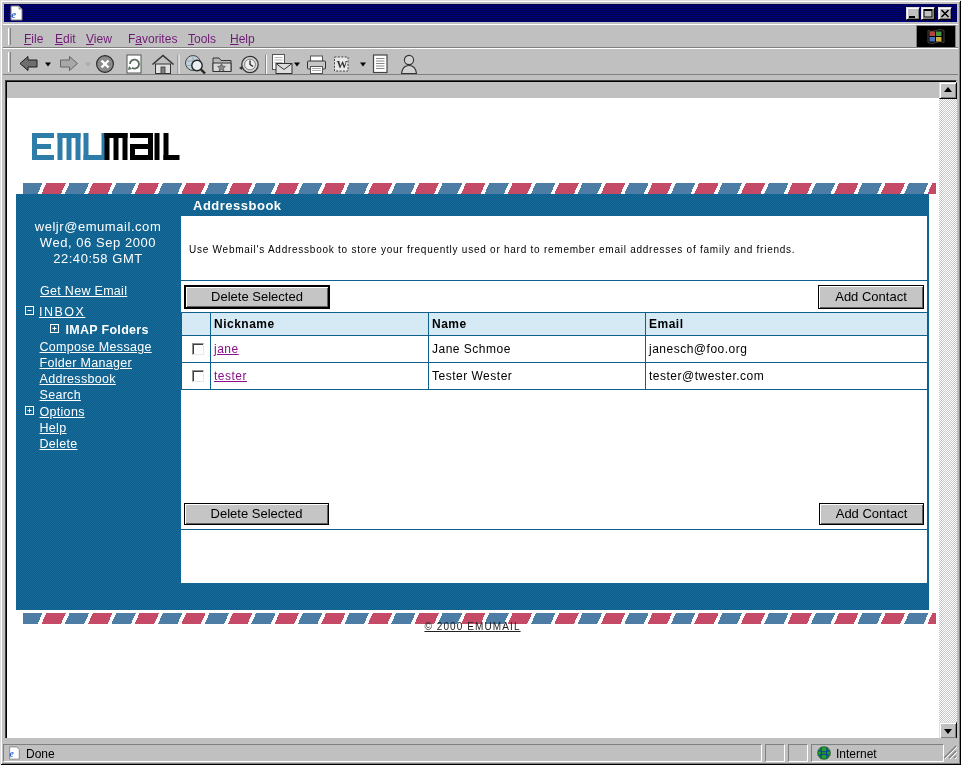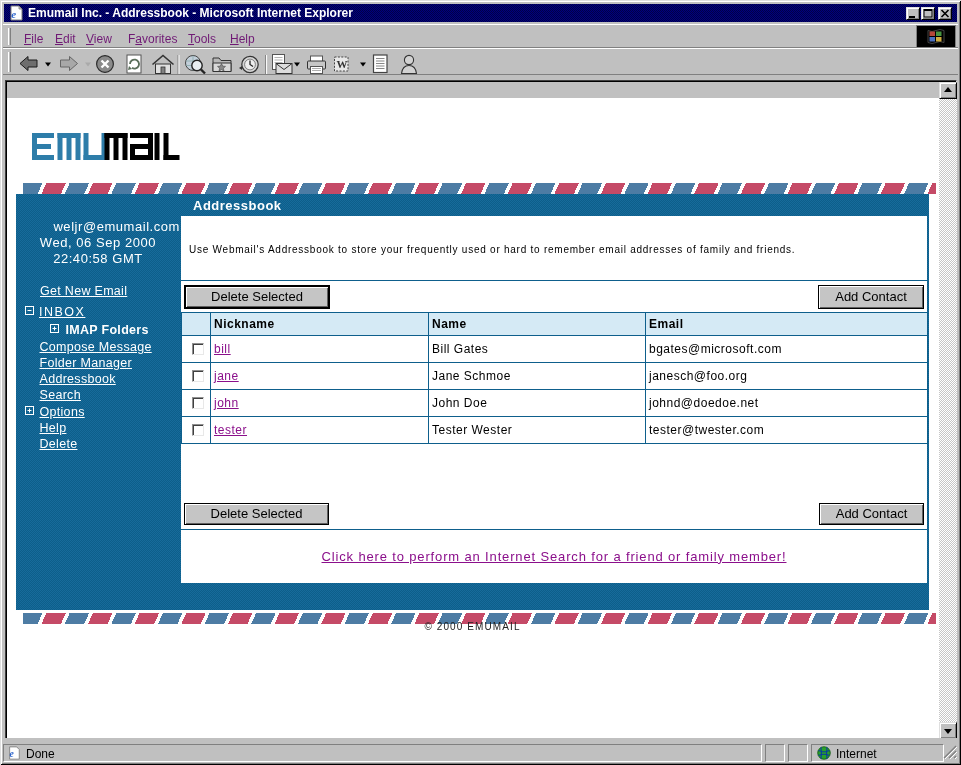--- a/index.html
+++ b/index.html
@@ -32,21 +32,20 @@
 </style></head>
 <body>
 <div class="win"></div>
 
 <div class="titlebar">
   <svg class="abs" style="left:4px;top:1px" width="16" height="16" viewBox="0 0 16 16">
       <path d="M3 1h8l3 3v11H3z" fill="#fff" stroke="#808080" stroke-width="1"></path>
       <path d="M11 1l3 3h-3z" fill="#c0c0c0" stroke="#808080" stroke-width="0.8"></path>
       <text x="3.2" y="12.5" font-size="11" font-weight="bold" font-style="italic" fill="#2f66cc" font-family="Liberation Serif">e</text>
     </svg>
-  <span style="position:absolute;left:24px;top:0">Emumail Inc. - Addressbook - Microsoft Internet Explorer</span>
   <div class="tbtn" style="left:902px">
       <svg width="12" height="11">
         <rect x="2" y="8" width="6" height="2" fill="#000"></rect>
       </svg>
     </div>
   <div class="tbtn" style="left:917px">
       <svg width="12" height="11">
         <rect x="2" y="1.5" width="8" height="7.5" fill="none" stroke="#000"></rect>
         <rect x="2" y="1" width="8" height="2" fill="#000"></rect>
       </svg>
@@ -160,21 +159,21 @@
     </g>
   </svg>
 
   <div class="stripe" style="top:85px;background:repeating-linear-gradient(114deg,#4d7ca4 0 17.8px,#fff 17.8px 21.3px,#c54a67 21.3px 39.1px,#fff 39.1px 42.6px)"></div>
 
   <div class="abs teal" style="left:9px;top:96px;width:913px;height:416px"></div>
   <div class="abs" style="left:186px;top:100px;font-size:13px;font-weight:bold;color:#fff;letter-spacing:0.5px">Addressbook</div>
 
   <div class="abs" style="left:174px;top:118px;width:746px;height:367px;background:#fff"></div>
 
-  <div class="abs" style="left:9px;top:120.5px;width:164px;text-align:right;color:#fff;font-size:13px;letter-spacing:0.55px">weljr@emumail.com</div>
+  <div class="abs" style="left:9px;top:120.5px;width:164px;text-align:center;color:#fff;font-size:13px;letter-spacing:0.55px">weljr@emumail.com</div>
   <div class="abs" style="left:9px;top:136.5px;width:164px;text-align:center;color:#fff;font-size:13px;letter-spacing:0.55px">Wed, 06 Sep 2000</div>
   <div class="abs" style="left:9px;top:152.5px;width:164px;text-align:center;color:#fff;font-size:13px;letter-spacing:0.55px">22:40:58 GMT</div>
   <a class="side abs" style="left:33px;top:186px">Get New Email</a>
   <div class="tree" style="left:17.5px;top:208px">
       <svg width="9" height="9">
         <rect x="0.5" y="0.5" width="8" height="8" fill="none" stroke="#fff"></rect>
         <path d="M2.5 4.5h4" stroke="#fff"></path>
       </svg>
     </div>
   <a class="side abs" style="left:32px;top:206.5px;letter-spacing:1.5px">INBOX</a>
@@ -215,57 +214,40 @@
         <tr>
           <th></th>
           <th>Nickname</th>
           <th>Name</th>
           <th>Email</th>
         </tr>
     <tr>
           <td>
             <span class="cb"></span>
           </td>
-          <td><a class="plink">bill</a></td>
-          <td>Bill Gates</td>
-          <td>bgates@microsoft.com</td>
-        </tr>
-    <tr>
-          <td>
-            <span class="cb"></span>
-          </td>
           <td><a class="plink">jane</a></td>
           <td>Jane Schmoe</td>
           <td>janesch@foo.org</td>
-        </tr>
-    <tr>
-          <td>
-            <span class="cb"></span>
-          </td>
-          <td><a class="plink">john</a></td>
-          <td>John Doe</td>
-          <td>johnd@doedoe.net</td>
         </tr>
     <tr>
           <td>
             <span class="cb"></span>
           </td>
           <td><a class="plink">tester</a></td>
           <td>Tester Wester</td>
           <td>tester@twester.com</td>
         </tr>
   </tbody>
     </table>
   <div class="btn" style="left:177px;top:405px;width:145px;height:22px;line-height:20px">Delete Selected</div>
   <div class="btn" style="left:812px;top:405px;width:105px;height:22px;line-height:20px">Add Contact</div>
   <div class="abs" style="left:174px;top:431px;width:746px;height:1px;background:#0e5f8c"></div>
-  <div class="abs" style="left:174px;top:450.5px;width:746px;text-align:center;font-size:13px;letter-spacing:0.85px"><a class="plink">Click here to perform an Internet Search for a friend or family member!</a></div>
 
   <div class="stripe" style="top:515px;background:repeating-linear-gradient(114deg,#4d7ca4 0 17.8px,#fff 17.8px 21.3px,#c54a67 21.3px 39.1px,#fff 39.1px 42.6px)"></div>
-  <div class="abs" style="left:9px;top:522.5px;width:913px;text-align:center;font-size:10px;letter-spacing:1.1px"><a style="color:#222;">© 2000 EMUMAIL</a></div>
+  <div class="abs" style="left:9px;top:522.5px;width:913px;text-align:center;font-size:10px;letter-spacing:1.1px"><a style="color:#222;text-decoration:underline">© 2000 EMUMAIL</a></div>
 </div>
 
 <div class="scroll">
   <div class="sbtn" style="top:0">
       <svg width="16" height="15">
         <path d="M8 4l4 5H4z" fill="#000"></path>
       </svg>
     </div>
   <div class="sbtn" style="top:640px">
       <svg width="16" height="15">

